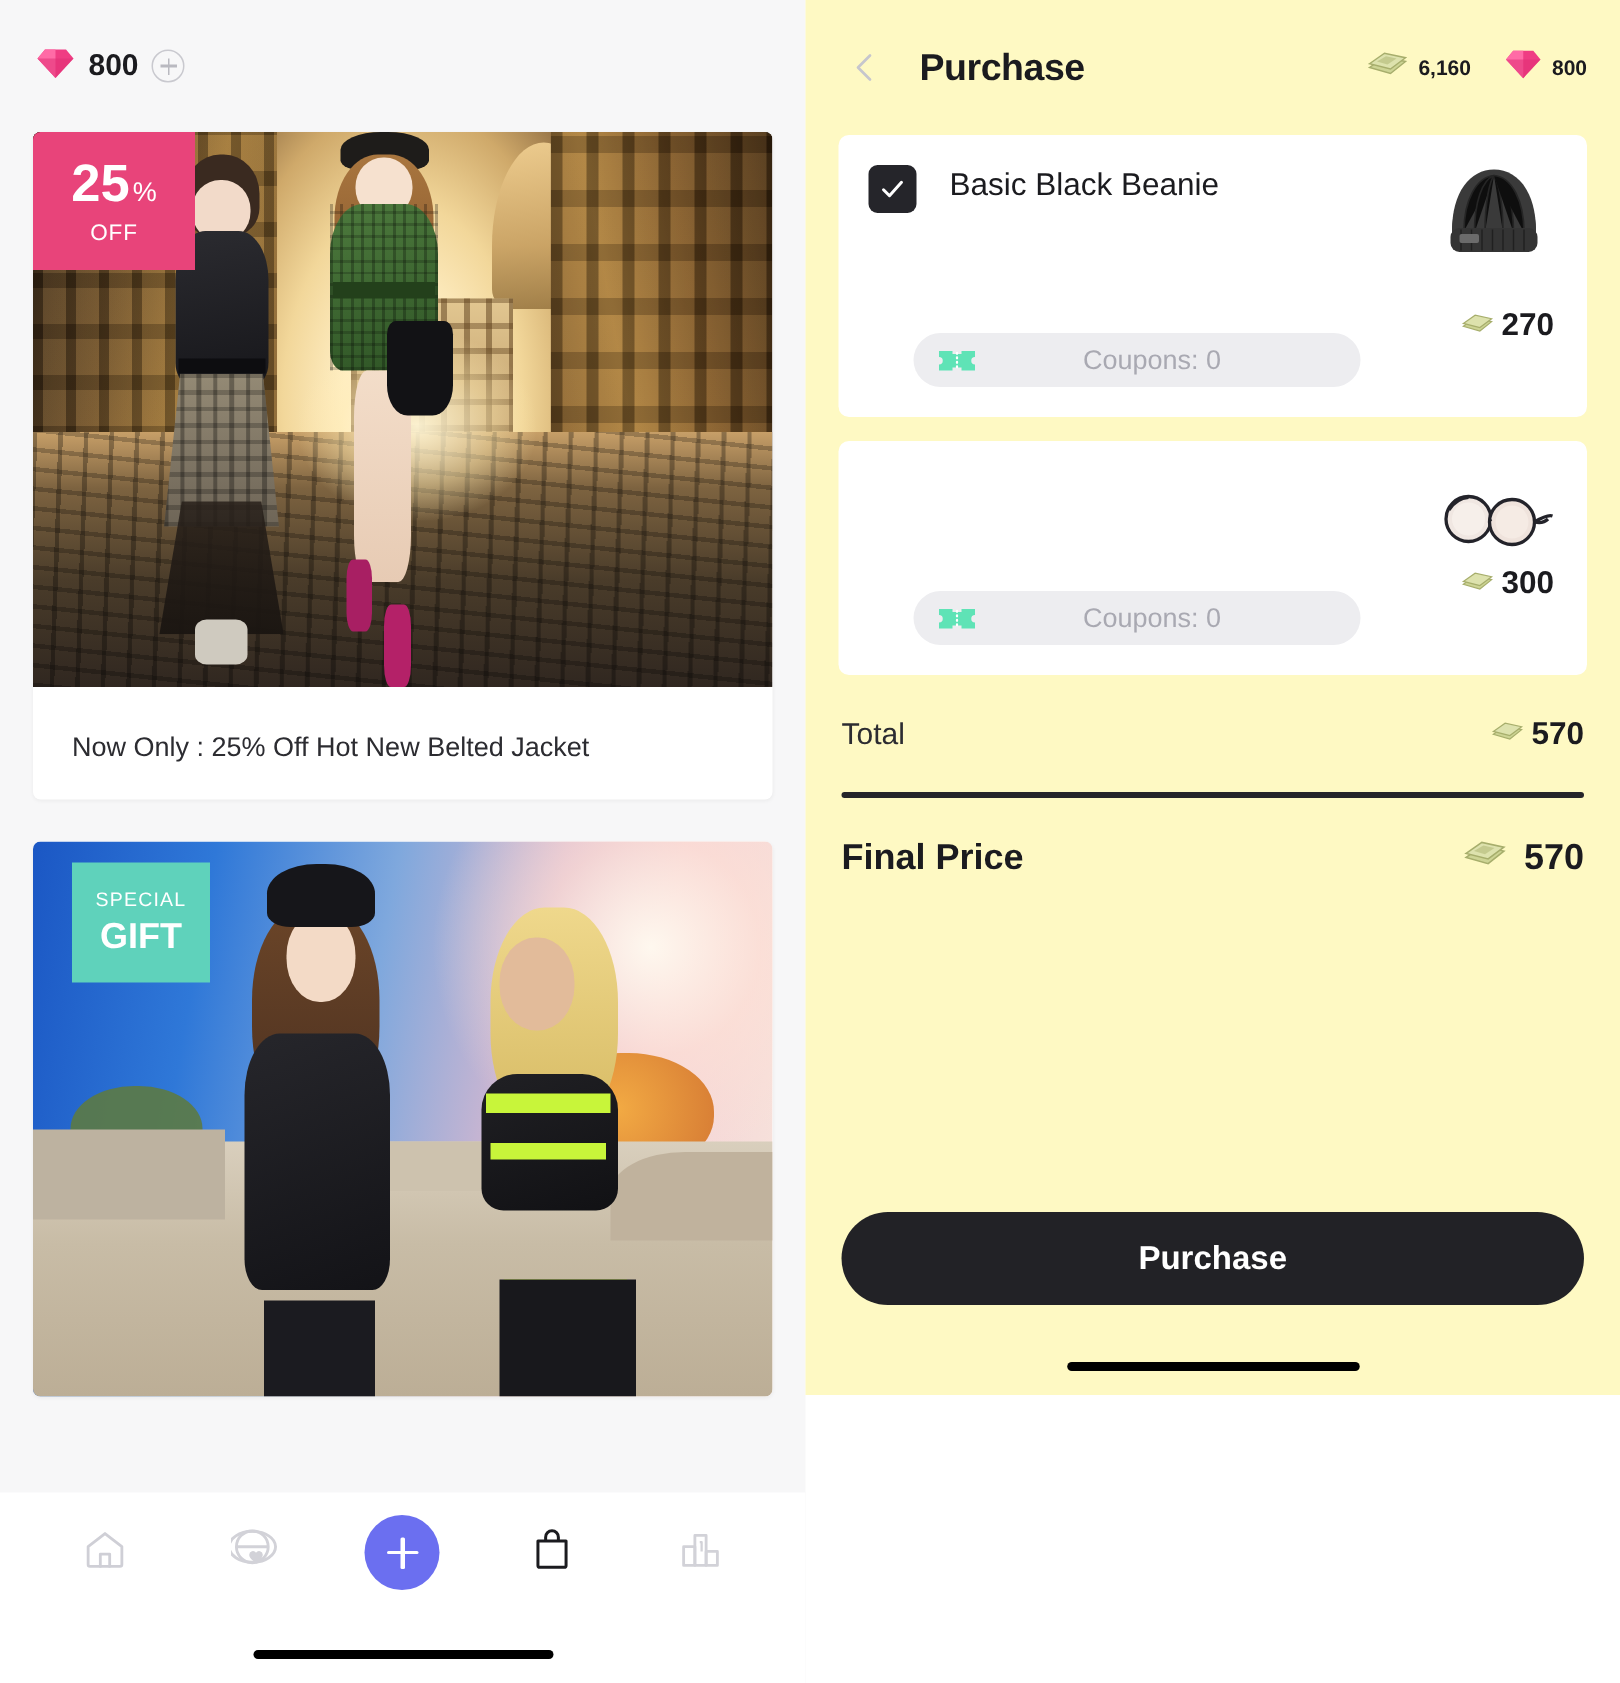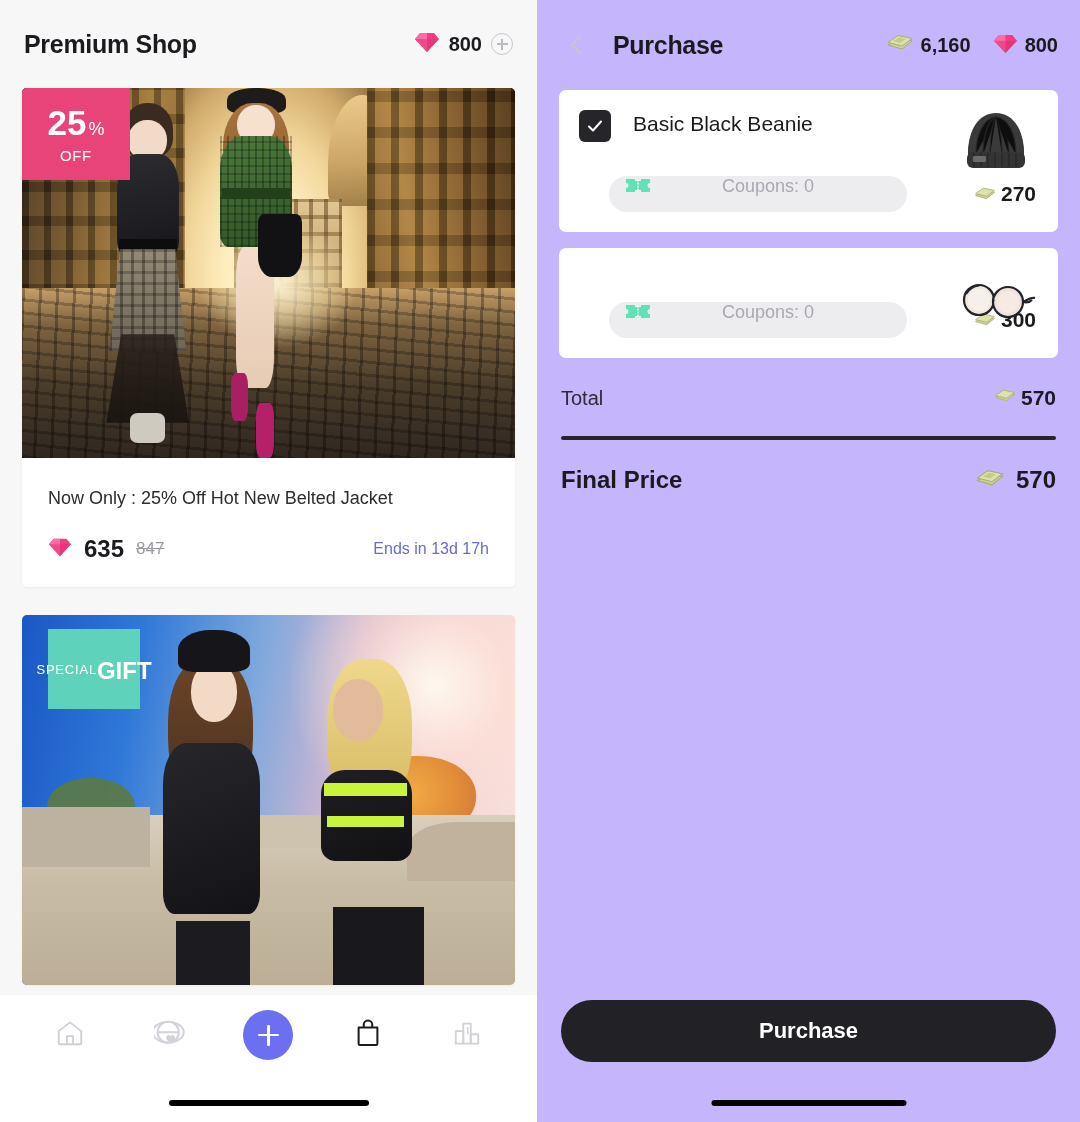--- a/index.html
+++ b/index.html
@@ -186,21 +186,21 @@
   }
   .badge-off .pct-row { display: flex; align-items: baseline; }
   .badge-off .pct-num { font-size: 35px; font-weight: bold; line-height: 1; }
   .badge-off .pct-sign { font-size: 18px; font-weight: normal; margin-left: 2px; }
   .badge-off .pct-off { font-size: 15px; margin-top: 7px; letter-spacing: 0.6px; }
 
   .badge-gift {
     position: absolute; left: 26px; top: 14px;
     width: 92px; height: 80px;
     background: #5fd2bb;
-    display: flex; flex-direction: row;
+    display: flex; flex-direction: column;
     align-items: center; justify-content: center;
     color: #ffffff;
   }
   .badge-gift .g-sp { font-size: 13px; letter-spacing: 0.8px; }
   .badge-gift .g-gift { font-size: 24px; font-weight: bold; margin-top: 4px; }
 
   .promo-body { padding: 22px 26px 24px; }
   .promo-head { font-size: 23px; font-weight: bold; color: #1b1b1f; letter-spacing: -0.2px; }
   .promo-sub { font-size: 18px; color: #2c2c31; margin-top: 8px; }
   .promo-foot { margin-top: 26px; display: flex; align-items: center; justify-content: space-between; }
@@ -231,33 +231,33 @@
   .fab:after { height: 21px; width: 2.2px; }
   .home-indicator {
     position: absolute; left: 50%; transform: translateX(-50%);
     bottom: 16px; width: 200px; height: 6px;
     background: #000000; border-radius: 3px;
   }
 
   
   .panel-right {
     position: relative;
-    width: 543px; height: 1122px;
-    background: #c4b5fd;
+    width: 543px; height: 930px;
+    background: #fef9c3;
     overflow: hidden;
   }
   .purchase-header {
     height: 90px; padding: 0 22px 0 26px;
     display: flex; align-items: center;
   }
   .back-chevron { width: 26px; height: 26px; display: flex; align-items: center; justify-content: center; }
   .purchase-title { font-size: 25px; font-weight: bold; color: #1b1b1f; margin-left: 24px; letter-spacing: -0.3px; }
   .header-right { margin-left: auto; display: flex; align-items: center; gap: 22px; }
   .cur-pair { display: flex; align-items: center; gap: 7px; }
-  .cur-pair .val { font-size: 20px; font-weight: bold; color: #1b1b1f; }
+  .cur-pair .val { font-size: 14px; font-weight: bold; color: #1b1b1f; }
 
   .items-wrap { padding: 0 22px; }
   .item-card {
     background: #ffffff;
     border-radius: 7px;
     padding: 20px 22px 20px 20px;
     margin-bottom: 16px;
     position: relative;
   }
   .item-top { display: flex; align-items: flex-start; }
@@ -270,23 +270,24 @@
   .item-name { font-size: 21px; color: #1b1b1f; margin-left: 22px; margin-top: 2px; }
   .item-thumb {
     position: absolute; right: 20px; top: 14px;
     width: 84px; height: 78px;
   }
   .item-bottom { display: flex; align-items: center; margin-top: 34px; }
   .coupon-pill {
     flex: 1;
     height: 36px; border-radius: 18px;
     background: #ededf0;
-    display: flex; align-items: flex-start;
+    display: flex; align-items: center;
     margin-left: 30px; margin-right: 18px;
     max-width: 298px;
+    margin-top: 46px;
   }
   .coupon-ticket { margin-left: 16px; display: flex; }
   .coupon-text {
     flex: 1; text-align: center;
     font-size: 18px; color: #a9a9b2;
     padding-right: 22px;
   }
   .item-price { display: flex; align-items: flex-end; gap: 5px; margin-left: auto; }
   .item-price .amt { font-size: 21px; font-weight: bold; color: #1b1b1f; }
 
@@ -326,21 +327,20 @@
   }
 </style>
 </head>
 <body>
 
 <div class="screen">
 
   <div class="panel-left">
 
     <div class="shop-header">
-      <div class="shop-title">Premium Shop</div>
       <div class="currency-group">
         <span class="gem-icon">
           <svg width="26" height="24" viewBox="0 0 26 24">
             <path d="M6 3 H20 L25 9 L13 22 L1 9 Z" fill="#ef3d83"></path>
             <path d="M6 3 H13 L13 22 L1 9 Z" fill="#ff6ba6"></path>
             <path d="M1 9 H25 L13 22 Z" fill="#e02f74" opacity="0.55"></path>
           </svg>
         </span>
         <span class="currency-val">800</span>
         <span class="plus-circle"></span>
@@ -384,34 +384,20 @@
           <div class="badge-off">
             <div class="pct-row">
               <span class="pct-num">25</span>
               <span class="pct-sign">%</span>
             </div>
             <div class="pct-off">OFF</div>
           </div>
         </div>
         <div class="promo-body">
           <div class="promo-sub">Now Only : 25% Off Hot New Belted Jacket</div>
-          <div class="promo-foot">
-            <div class="price-left">
-              <span>
-                <svg width="24" height="22" viewBox="0 0 26 24">
-                  <path d="M6 3 H20 L25 9 L13 22 L1 9 Z" fill="#ef3d83"></path>
-                  <path d="M6 3 H13 L13 22 L1 9 Z" fill="#ff6ba6"></path>
-                  <path d="M1 9 H25 L13 22 Z" fill="#e02f74" opacity="0.55"></path>
-                </svg>
-              </span>
-              <span class="price-now">635</span>
-              <span class="price-was">847</span>
-            </div>
-            <div class="promo-ends">Ends in 13d 17h</div>
-          </div>
         </div>
       </div>
 
       <div class="promo-card">
         <div class="promo-img">
           <div class="art-park">
             <div class="sky2"></div>
             <div class="sunglow"></div>
             <div class="tree-g"></div>
             <div class="tree-o"></div>

